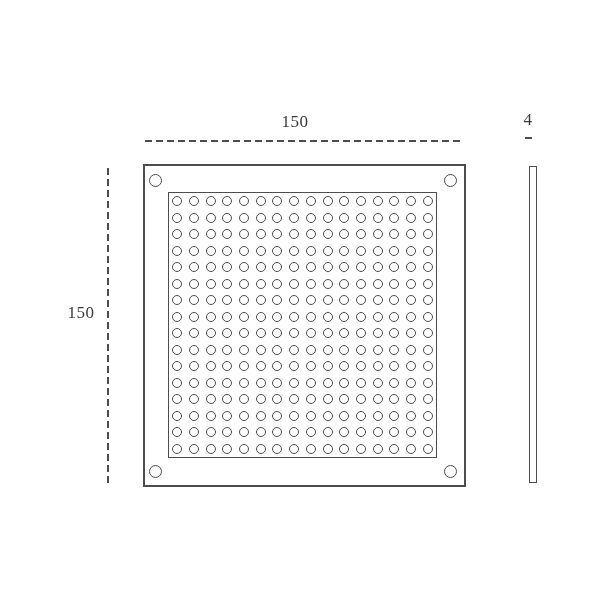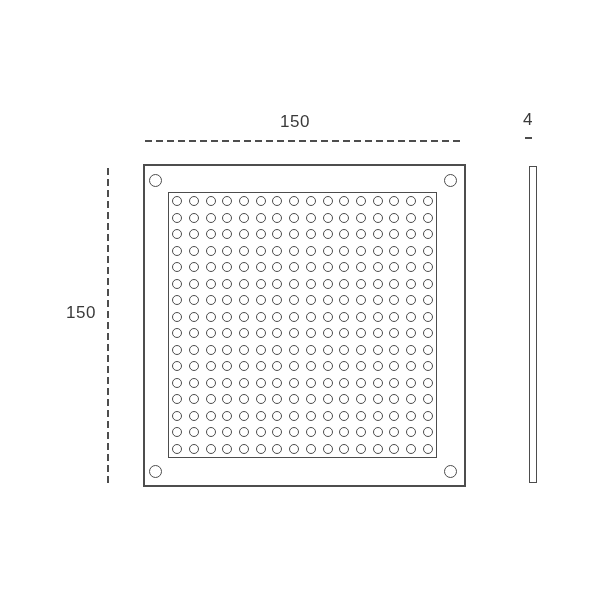--- a/index.html
+++ b/index.html
@@ -1,18 +1,18 @@
 <!DOCTYPE html>
 <html style="--bg: #ffffff; --line: #4d4d4d; --text: #3a3a3a;"><head>
 <meta charset="utf-8">
 <style>
   html,body{margin:0;padding:0;background:#fff;}
   .canvas{
     position:relative;width:600px;height:600px;background:var(--bg,#ffffff);
-    font-family:Liberation Sans, sans-serif;color:var(--text,#3a3a3a);
+    font-family:Liberation Serif, serif;color:var(--text,#3a3a3a);
     overflow:hidden;
   }
   .dim-label{
     position:absolute;font-size:17px;line-height:20px;text-align:center;
     color:var(--text,#3a3a3a);letter-spacing:0.5px;
   }
   .dim-label-width{left:263px;top:112px;width:64px;}
   .dim-label-height{left:59px;top:303px;width:44px;}
   .dim-label-thickness{left:514px;top:110px;width:28px;}
   .dim-line-h{

